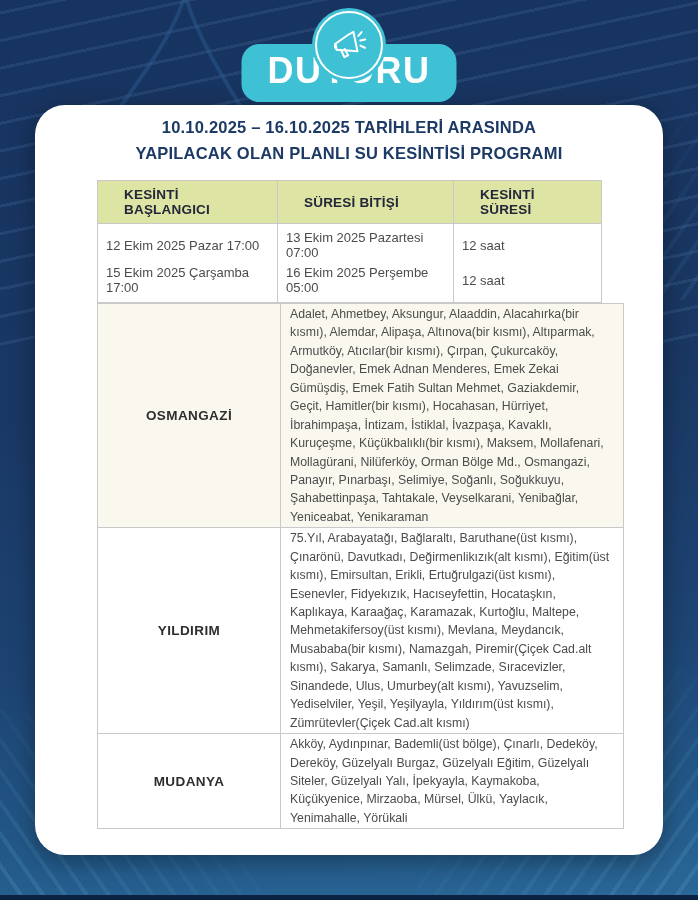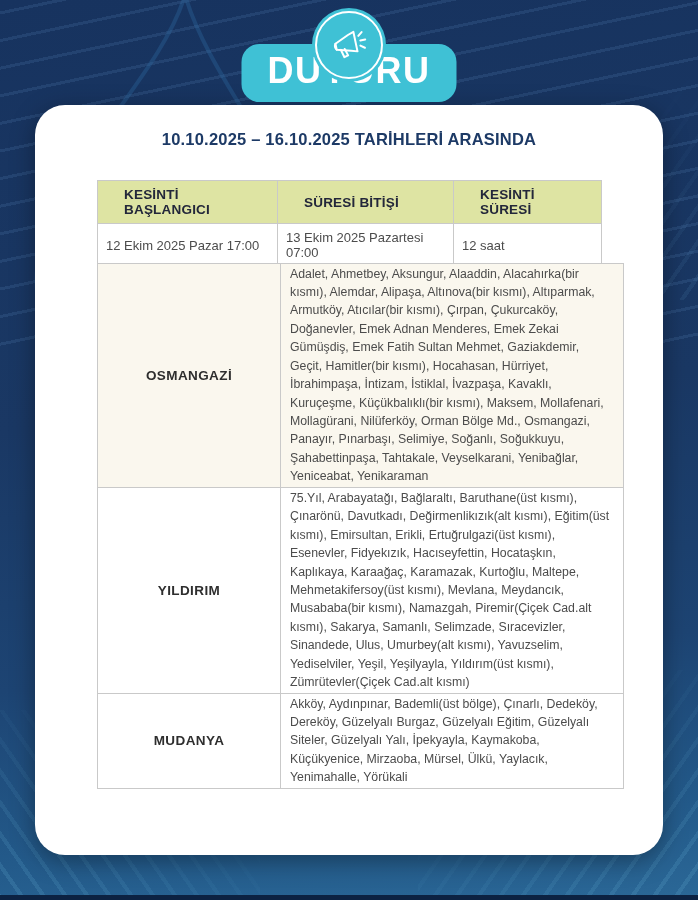--- a/index.html
+++ b/index.html
@@ -33,21 +33,21 @@
   .badge{position:absolute;top:44px;left:50%;transform:translateX(-50%);
         background:#3fc1d5;color:#fff;border-radius:18px;padding:6px 26px 10px 26px;
         font-size:36px;font-weight:800;letter-spacing:1.5px;z-index:3;}
   .icon-circle{position:absolute;top:8px;left:50%;transform:translateX(-50%);
         width:74px;height:74px;border-radius:50%;background:#3fc1d5;z-index:4;
         display:flex;align-items:center;justify-content:center;}
   .icon-circle .ring{width:64px;height:64px;border-radius:50%;border:2.5px solid #ffffff;
         display:flex;align-items:center;justify-content:center;}
 
   
-  .title{position:absolute;top:22px;left:30px;right:30px;text-align:center;
+  .title{position:absolute;top:10px;left:30px;right:30px;text-align:center;
         color:#1d3a66;font-weight:800;font-size:16.5px;line-height:1.55;letter-spacing:.2px;}
 
   
   .tables{position:absolute;top:75px;left:62px;width:504px;}
   table{border-collapse:collapse;width:100%;table-layout:fixed;}
   .sched th{background:#dee4a3;border:1px solid #c9c9c9;color:#23273a;
         font-size:13.5px;font-weight:800;text-align:left;padding:6px 26px;letter-spacing:.2px;}
   .sched td{border-left:1px solid #c9c9c9;border-right:1px solid #c9c9c9;
         color:#4c4c4c;font-size:13px;padding:2.5px 8px;}
   .sched tr.first td{padding-top:6px;}
@@ -93,20 +93,21 @@
           <path d="M30 10 l4 -3 M31 15 h5 M30 20 l4 3"></path>
         </g>
       </svg>
     </div>
   </div>
 
   <div class="card">
 
     <div class="title">
       <div>10.10.2025 – 16.10.2025 TARİHLERİ ARASINDA</div>
+      <div>YAPILACAK OLAN PLANLI SU KESİNTİSİ PROGRAMI</div>
     </div>
 
     <div class="tables">
 
       <table class="sched">
         <colgroup>
             <col class="col-start">
             <col class="col-end">
             <col class="col-dur">
           </colgroup>
@@ -114,20 +115,25 @@
           <tr>
             <th>KESİNTİ BAŞLANGICI</th>
             <th>SÜRESİ BİTİŞİ</th>
             <th>KESİNTİ SÜRESİ</th>
           </tr>
         </thead>
         <tbody>
           <tr class="first">
             <td>12 Ekim 2025 Pazar 17:00</td>
             <td>13 Ekim 2025 Pazartesi 07:00</td>
+            <td>12 saat</td>
+          </tr>
+          <tr class="last">
+            <td>15 Ekim 2025 Çarşamba 17:00</td>
+            <td>16 Ekim 2025 Perşembe 05:00</td>
             <td>12 saat</td>
           </tr>
         </tbody>
       </table>
 
 
       <table class="dist">
         <tbody>
           <tr class="alt">
             <td class="dname">OSMANGAZİ</td>

